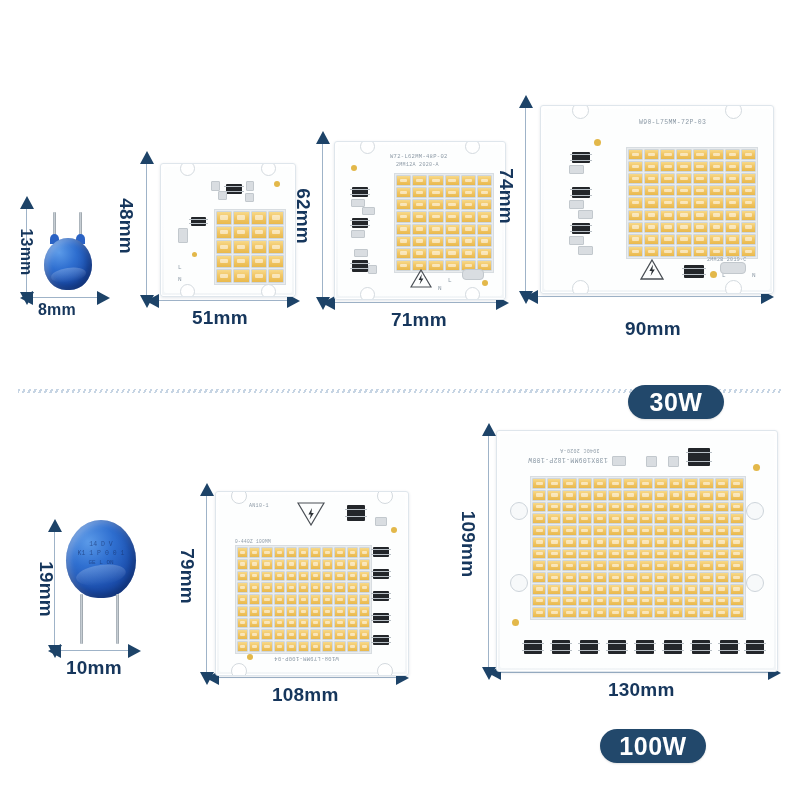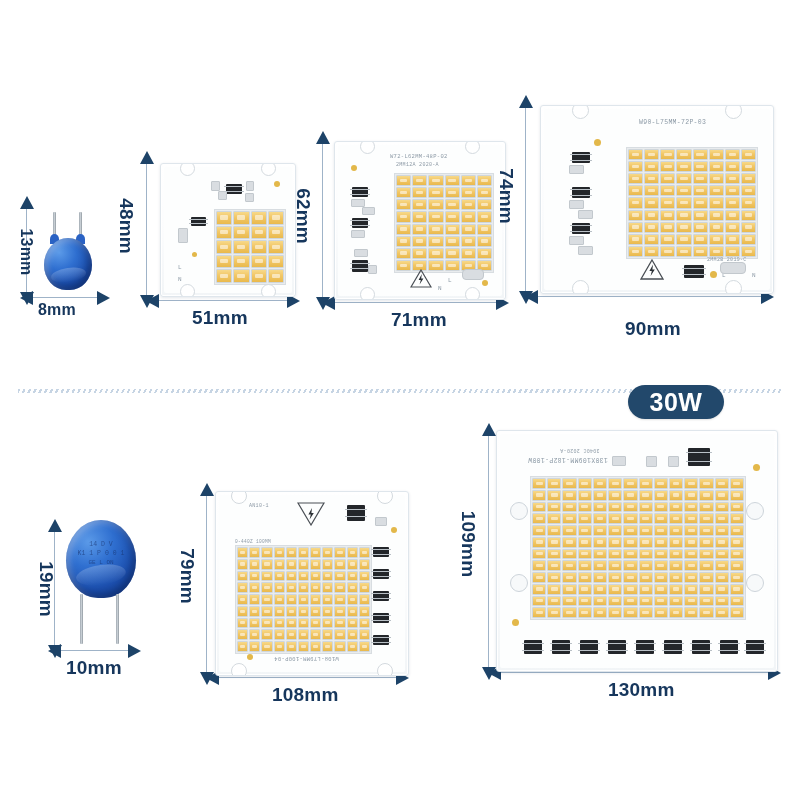--- a/index.html
+++ b/index.html
@@ -822,14 +822,15 @@
       <div class="ic" style="left:80px;bottom:14px;width:18px;height:14px;"></div>
       <div class="ic" style="left:108px;bottom:14px;width:18px;height:14px;"></div>
       <div class="ic" style="left:136px;bottom:14px;width:18px;height:14px;"></div>
       <div class="ic" style="left:164px;bottom:14px;width:18px;height:14px;"></div>
       <div class="ic" style="left:192px;bottom:14px;width:18px;height:14px;"></div>
       <div class="ic" style="left:220px;bottom:14px;width:18px;height:14px;"></div>
       <div class="ic" style="left:246px;bottom:14px;width:18px;height:14px;"></div>
     </div>
   </div>
 
+  <div class="badge" style="left:600px;top:729px;width:106px;">100W</div>
 
 </div>
 
 </body></html>

